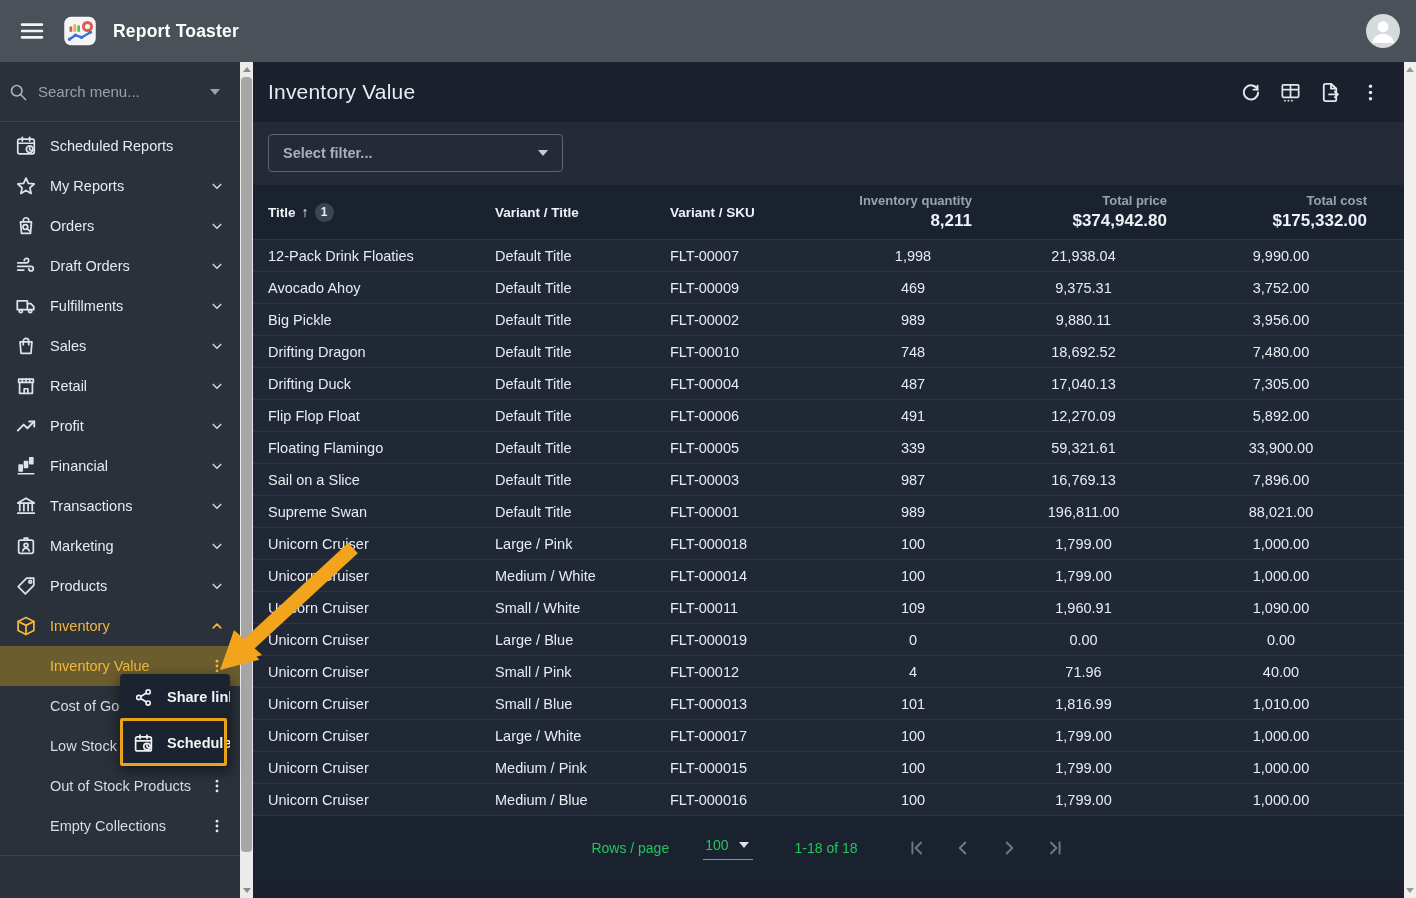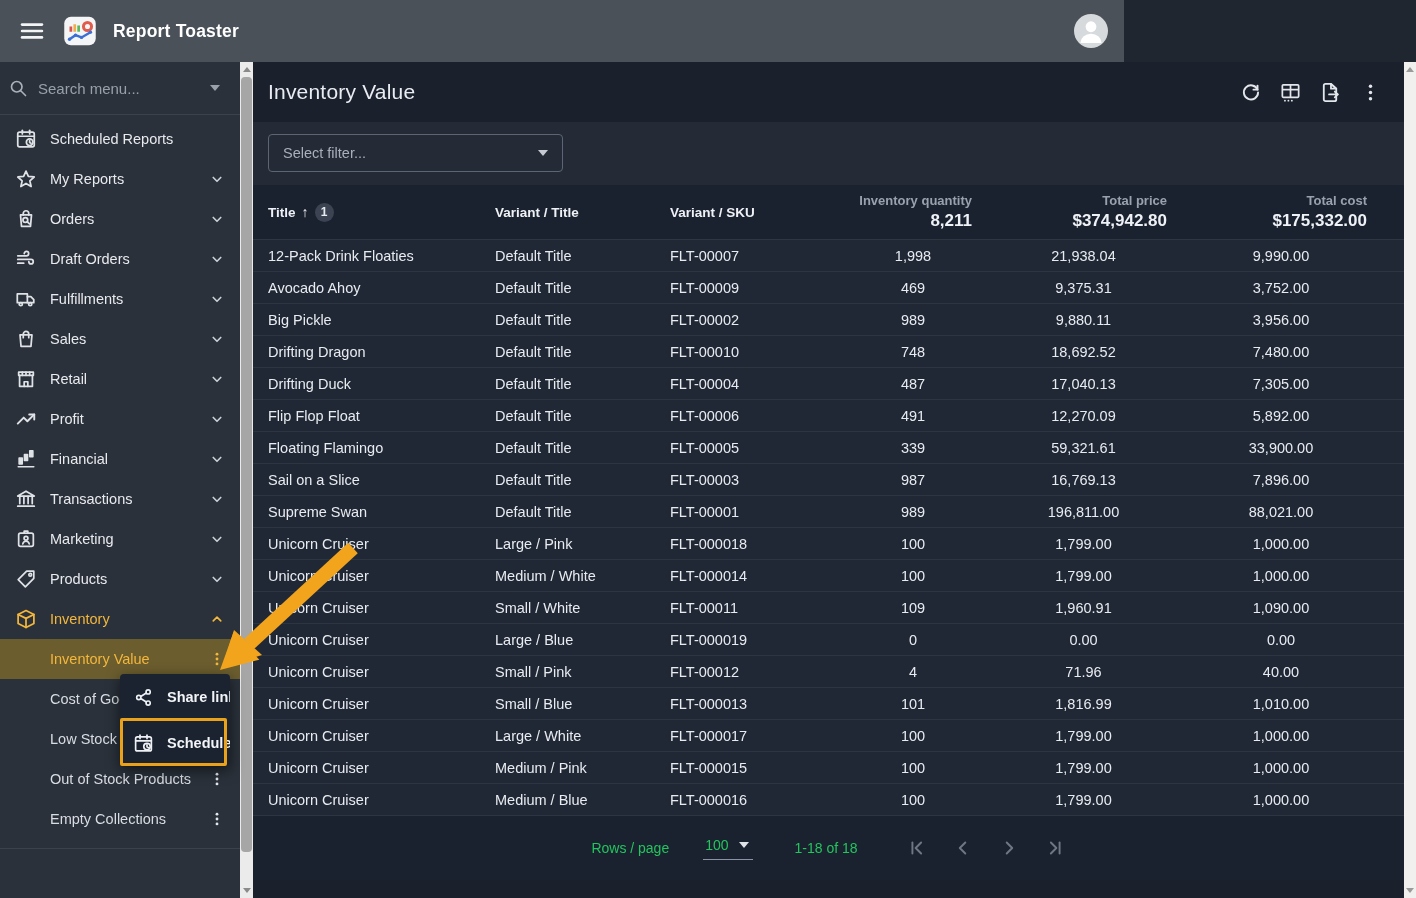--- a/index.html
+++ b/index.html
@@ -6,33 +6,33 @@
   html,body { width:1416px; height:898px; }
   body {
     position:relative; overflow:hidden;
     background:#20262f;
     font-family:"Liberation Sans", sans-serif;
     -webkit-font-smoothing:antialiased;
   }
   svg { display:block; }
 
   
-  .topbar { position:absolute; left:0; top:0; width:1124px; height:62px;
+  .topbar { position:absolute; left:0; top:0; width:1416px; height:62px;
     background:#4b5158; display:flex; align-items:center; padding:0 16px; z-index:5;text-align:center; }
   .hamburger { width:28px; height:28px; color:#f2f4f6; cursor:pointer; margin-left:2px; }
   .logo { width:36px; height:36px; margin-left:16px; }
   .app-title { color:#ffffff; font-size:17.5px; font-weight:bold; margin-left:15px; letter-spacing:.2px; }
   .topbar-spacer { flex:1; }
   .avatar { width:34px; height:34px; border-radius:50%; background:#d7dadd; color:#ffffff;
     display:flex; align-items:center; justify-content:center; overflow:hidden; cursor:pointer; }
 
   
   .sidebar { position:absolute; left:0; top:62px; width:240px; height:836px;
     background:#2a313a; overflow:hidden; z-index:4; }
-  .search-row { height:53px; display:flex; align-items:center; padding:0 20px 0 8px;
+  .search-row { height:60px; display:flex; align-items:center; padding:0 20px 0 8px;
     border-bottom:1px solid #3a424c; color:#99a1ab; }
   .search-row .sicon { width:20px; height:20px; color:#aab1ba; }
   .search-row .stext { font-size:15px; margin-left:10px; flex:1; color:#98a0aa; }
   .caret-down { width:0; height:0; border-left:5px solid transparent; border-right:5px solid transparent;
     border-top:6px solid #99a1ab; }
   .menu { padding-top:4px; }
   .mrow { height:40px; display:flex; align-items:center; padding:0 14px 0 15px; cursor:pointer; color:#e8eaee; }
   .mrow .micon { width:22px; height:22px; color:#dfe2e6; flex:none; }
   .mrow .mlabel { font-size:14.5px; margin-left:13px; flex:1; white-space:nowrap; }
   .mrow .mchev { width:18px; height:18px; color:#cdd2d9; flex:none; }
@@ -55,21 +55,21 @@
   .sb-thumb { position:absolute; left:1px; right:1px; border-radius:4px; background:#a6a6a6; }
 
   
   .main { position:absolute; left:253px; top:62px; width:1151px; height:836px; background:#212835; }
   .main-header { height:60px; background:#1a202c; display:flex; align-items:center; padding:0 22px 0 15px; }
   .page-title { color:#e9ecf1; font-size:21px; font-weight:400; letter-spacing:.2px; }
   .mh-spacer { flex:1; }
   .mh-icons { display:flex; align-items:center; gap:17px; color:#e3e7ec; }
   .mh-icons .hicon { width:23px; height:23px; cursor:pointer; }
 
-  .filter-bar { height:63px; background:#242b37; padding:12px 0 0 15px; }
+  .filter-bar { height:63px; background:#242b37; padding:12px 0 0 15px;font-weight:bold; }
   .filter-select { width:295px; height:38px; border:1px solid #5c6575; border-radius:4px;
     display:flex; align-items:center; padding:0 14px; cursor:pointer; }
   .filter-select .ftext { color:#a9b0bc; font-size:14.5px; flex:1; }
   .filter-select .caret-down { border-top-color:#c6cbd3; }
 
   .thead { height:55px; background:#1b222f; display:grid;
     grid-template-columns:227px 175px 170px 146px 195px 200px; padding-left:15px;
     border-bottom:1px solid #2e3643; align-items:center; }
   .th-text { color:#eef1f5; font-size:13.5px; font-weight:bold; display:flex; align-items:center; gap:6px; }
   .sort-arrow { color:#eef1f5; font-size:14px; font-weight:bold; }

